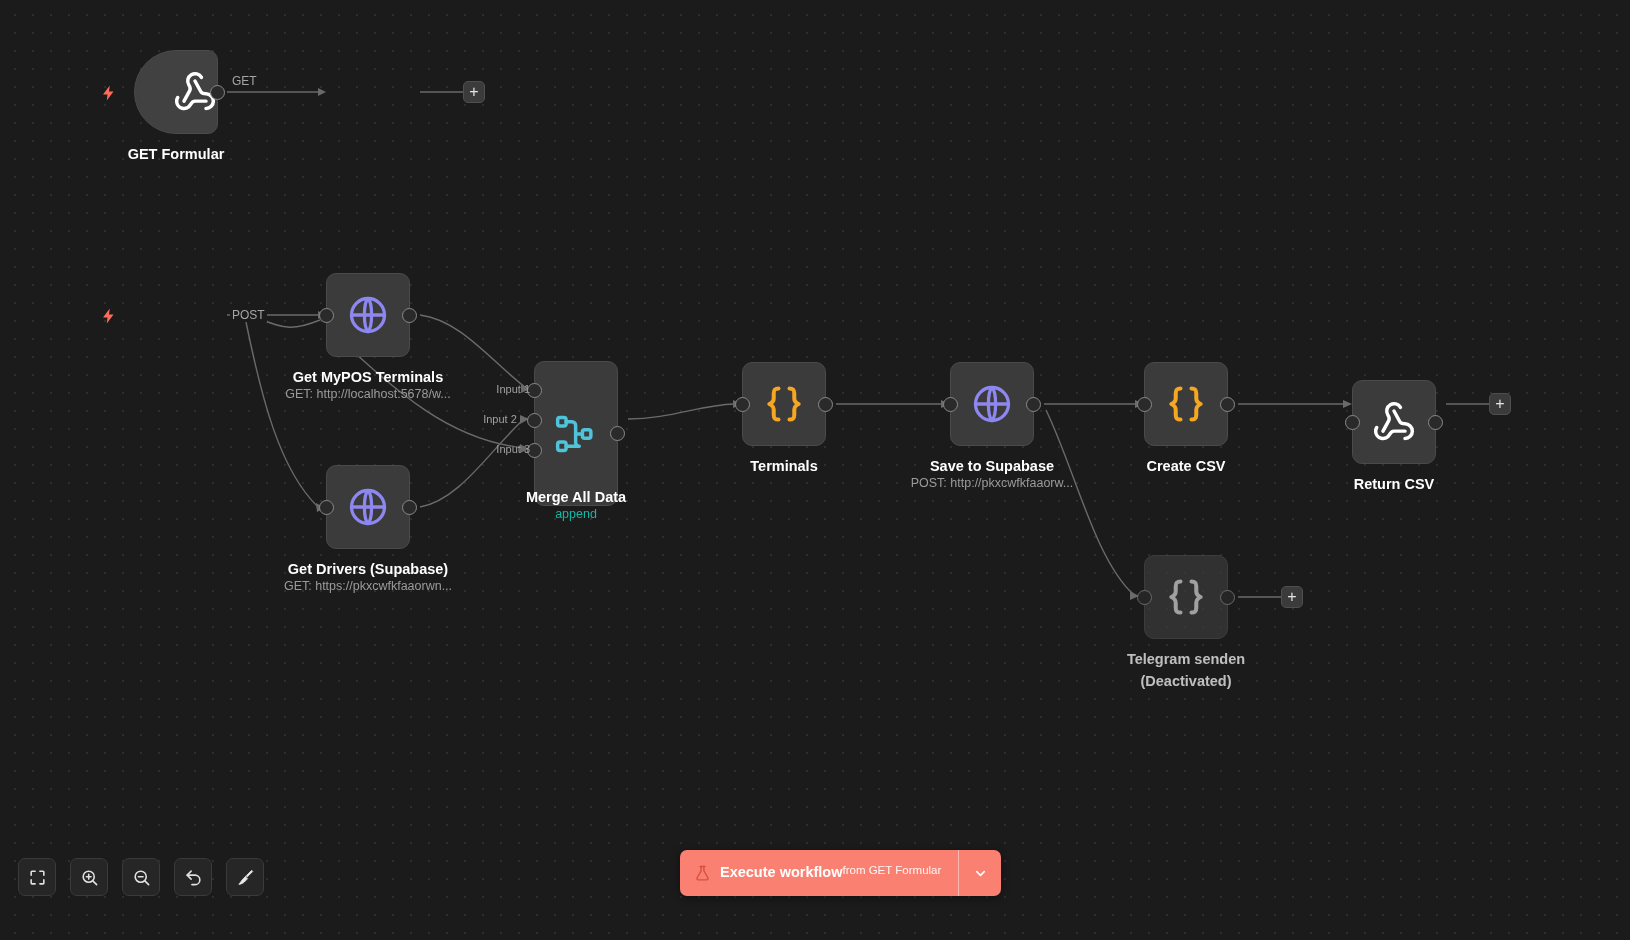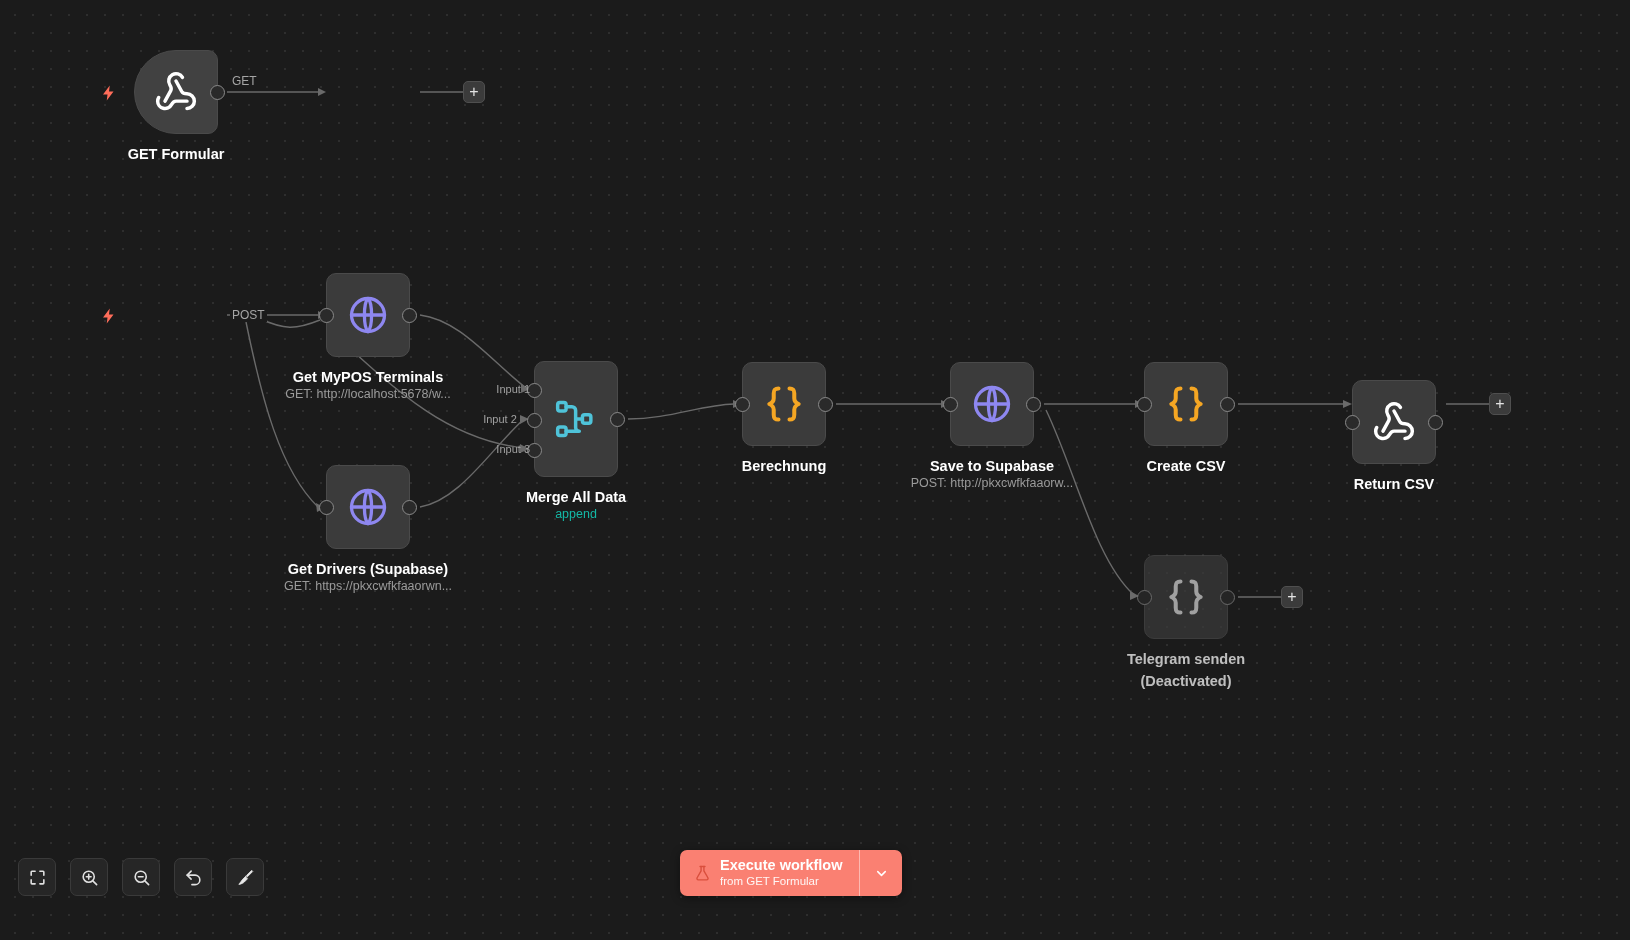--- a/index.html
+++ b/index.html
@@ -186,21 +186,21 @@
   #execute-main {
     background: #fa8072;
     display: flex;
     align-items: center;
     gap: 9px;
     padding: 0 17px 0 14px;
     cursor: pointer;
   }
   #execute-main .labels {
     display: flex;
-    flex-direction: column;
+    flex-direction: row;
     justify-content: center;
     line-height: 1.2;
   }
   #exec-title {
     color: #ffffff;
     font-size: 14.5px;
     font-weight: bold;
   }
   #exec-sub {
     color: #ffffff;
@@ -263,21 +263,21 @@
     <polygon class="edge-arrow" points="1343,400 1352,404 1343,408"></polygon>
 
     <path class="edge-path" d="M 1446,404 L 1489,404"></path>
 
     <path class="edge-path" d="M 1238,597 L 1281,597"></path>
   </svg>
 
   <svg class="bolt" style="left:100px; top:82px;" viewBox="0 0 24 24">
     <path d="M13 2 L4 14 h6 l-1 8 9-12 h-6 z" fill="#ff6d5a"></path>
   </svg>
-  <div class="node trigger" style="left:134px; top:50px;">
+  <div class="node trigger" style="left:134px; top:50px;justify-content:flex-end;">
     <svg class="node-icon" viewBox="0 0 24 24" fill="none" stroke="#ffffff" stroke-width="1.9" stroke-linecap="round" stroke-linejoin="round">
       <path d="M18 16.98h-5.99c-1.1 0-1.95.94-2.48 1.9A4 4 0 0 1 2 17c.01-.7.2-1.4.57-2"></path>
       <path d="m6 17 3.13-5.78c.53-.97.1-2.18-.5-3.1a4 4 0 1 1 6.89-4.06"></path>
       <path d="m12 6 3.13 5.73C15.66 12.7 16.9 13 18 13a4 4 0 0 1 0 8"></path>
     </svg>
     <div class="port out"></div>
     <div class="node-label">GET Formular</div>
   </div>
   <div class="edge-method" style="left:230px; top:74px;">GET</div>
 
@@ -305,21 +305,21 @@
       <circle cx="12" cy="12" r="9"></circle>
       <path d="M3 12h18"></path>
       <path d="M12 3c2.6 2.6 2.6 15.4 0 18c-2.6-2.6-2.6-15.4 0-18z"></path>
     </svg>
     <div class="port in"></div>
     <div class="port out"></div>
     <div class="node-label">Get Drivers (Supabase)</div>
     <div class="node-sub">GET: https://pkxcwfkfaaorwn...</div>
   </div>
 
-  <div class="node" style="left:534px; top:361px; height:116px; width:84px;align-items:center;">
+  <div class="node" style="left:534px; top:361px; height:145px; width:84px;align-items:center;">
     <svg class="node-icon" viewBox="0 0 24 24" fill="none" stroke="#4fc3d9" stroke-width="1.9" stroke-linecap="round" stroke-linejoin="round">
       <rect x="2" y="3" width="4.6" height="4.6" rx="1.2"></rect>
       <rect x="2" y="16.4" width="4.6" height="4.6" rx="1.2"></rect>
       <rect x="15.5" y="9.7" width="4.6" height="4.6" rx="1.2"></rect>
       <path d="M6.6 5.3 h3.2 a2 2 0 0 1 2 2 v9.4 a2 2 0 0 0 2 2 h-7.2"></path>
       <path d="M12 12 h3.5"></path>
     </svg>
     <div class="port in port-in-merge" style="top:21px;"></div>
     <div class="port in port-in-merge" style="top:51px;"></div>
     <div class="port in port-in-merge" style="top:81px;"></div>
@@ -331,21 +331,21 @@
   <div class="input-label" style="left:470px; top:413px;text-align:center;">Input 2</div>
   <div class="input-label" style="left:470px; top:443px;">Input 3</div>
 
   <div class="node" style="left:742px; top:362px;">
     <svg class="node-icon" viewBox="0 0 24 24" fill="none" stroke="#f5a623" stroke-width="2.2" stroke-linecap="round" stroke-linejoin="round">
       <path d="M9 3.5c-2.2 0-2.6 1.1-2.6 2.7v2.6c0 1.7-1 2.6-2.4 3.2 1.4.6 2.4 1.5 2.4 3.2v2.6c0 1.6.4 2.7 2.6 2.7"></path>
       <path d="M15 3.5c2.2 0 2.6 1.1 2.6 2.7v2.6c0 1.7 1 2.6 2.4 3.2-1.4.6-2.4 1.5-2.4 3.2v2.6c0 1.6-.4 2.7-2.6 2.7"></path>
     </svg>
     <div class="port in"></div>
     <div class="port out"></div>
-    <div class="node-label">Berechnung</div>
+    <div class="node-label">Terminals</div>
   </div>
 
   <div class="node" style="left:950px; top:362px;">
     <svg class="node-icon" viewBox="0 0 24 24" fill="none" stroke="#8e87f0" stroke-width="1.8" stroke-linecap="round" stroke-linejoin="round">
       <circle cx="12" cy="12" r="9"></circle>
       <path d="M3 12h18"></path>
       <path d="M12 3c2.6 2.6 2.6 15.4 0 18c-2.6-2.6-2.6-15.4 0-18z"></path>
     </svg>
     <div class="port in"></div>
     <div class="port out"></div>

